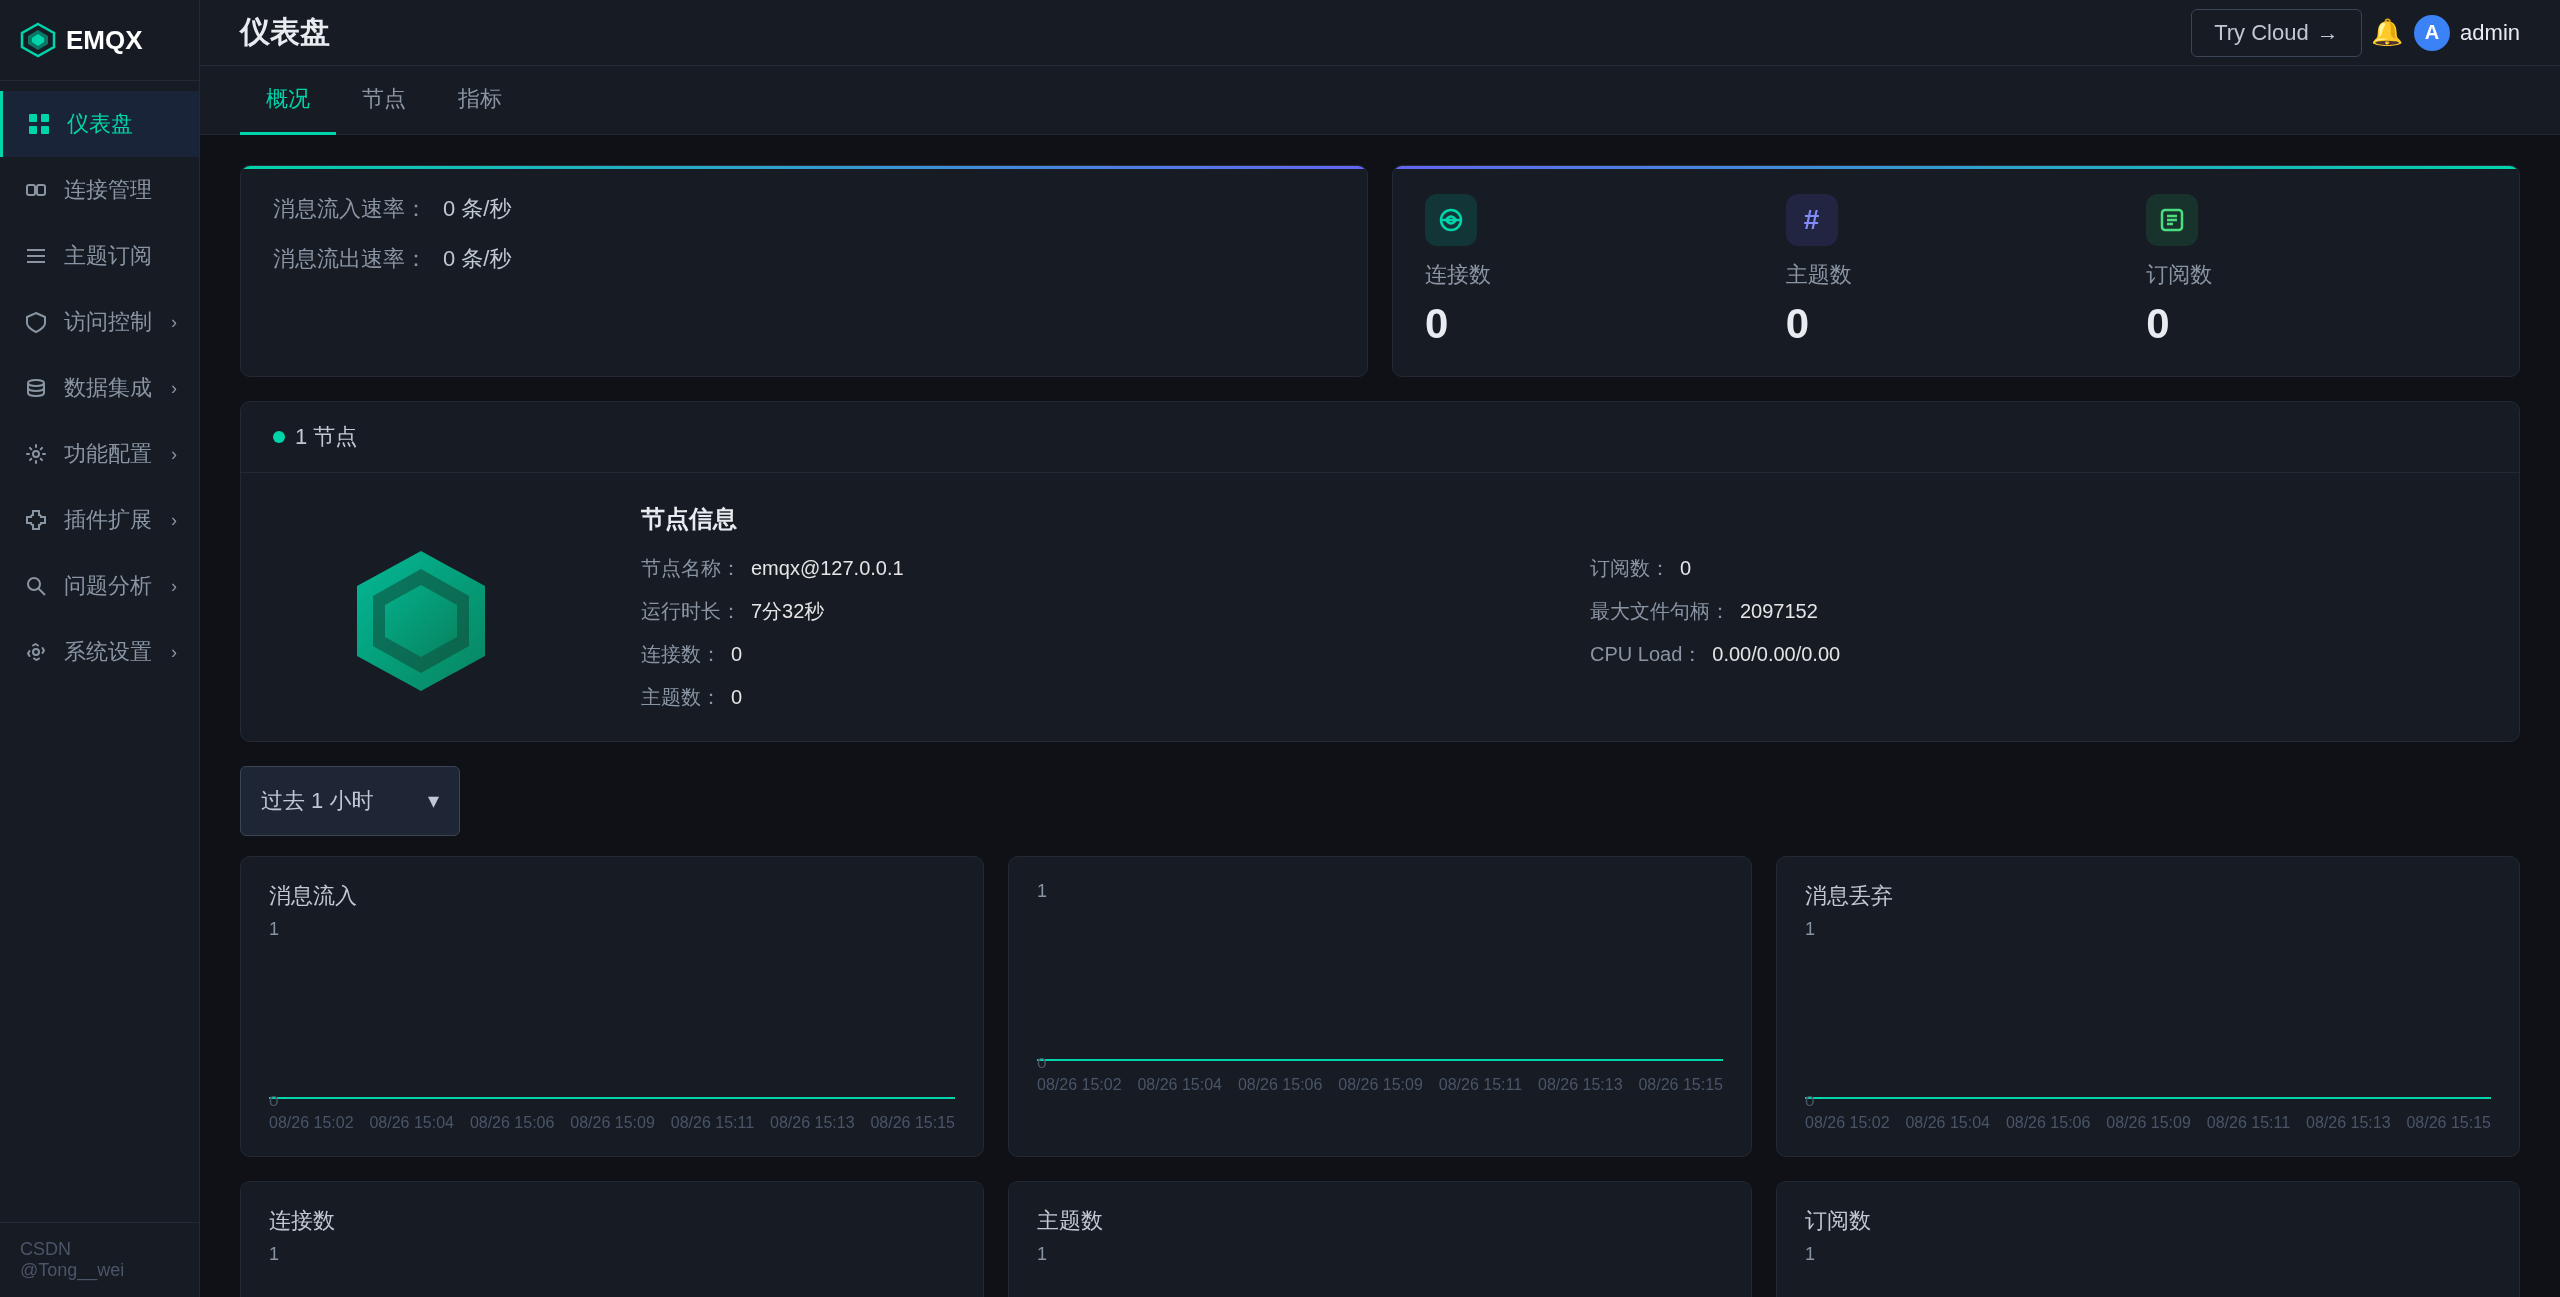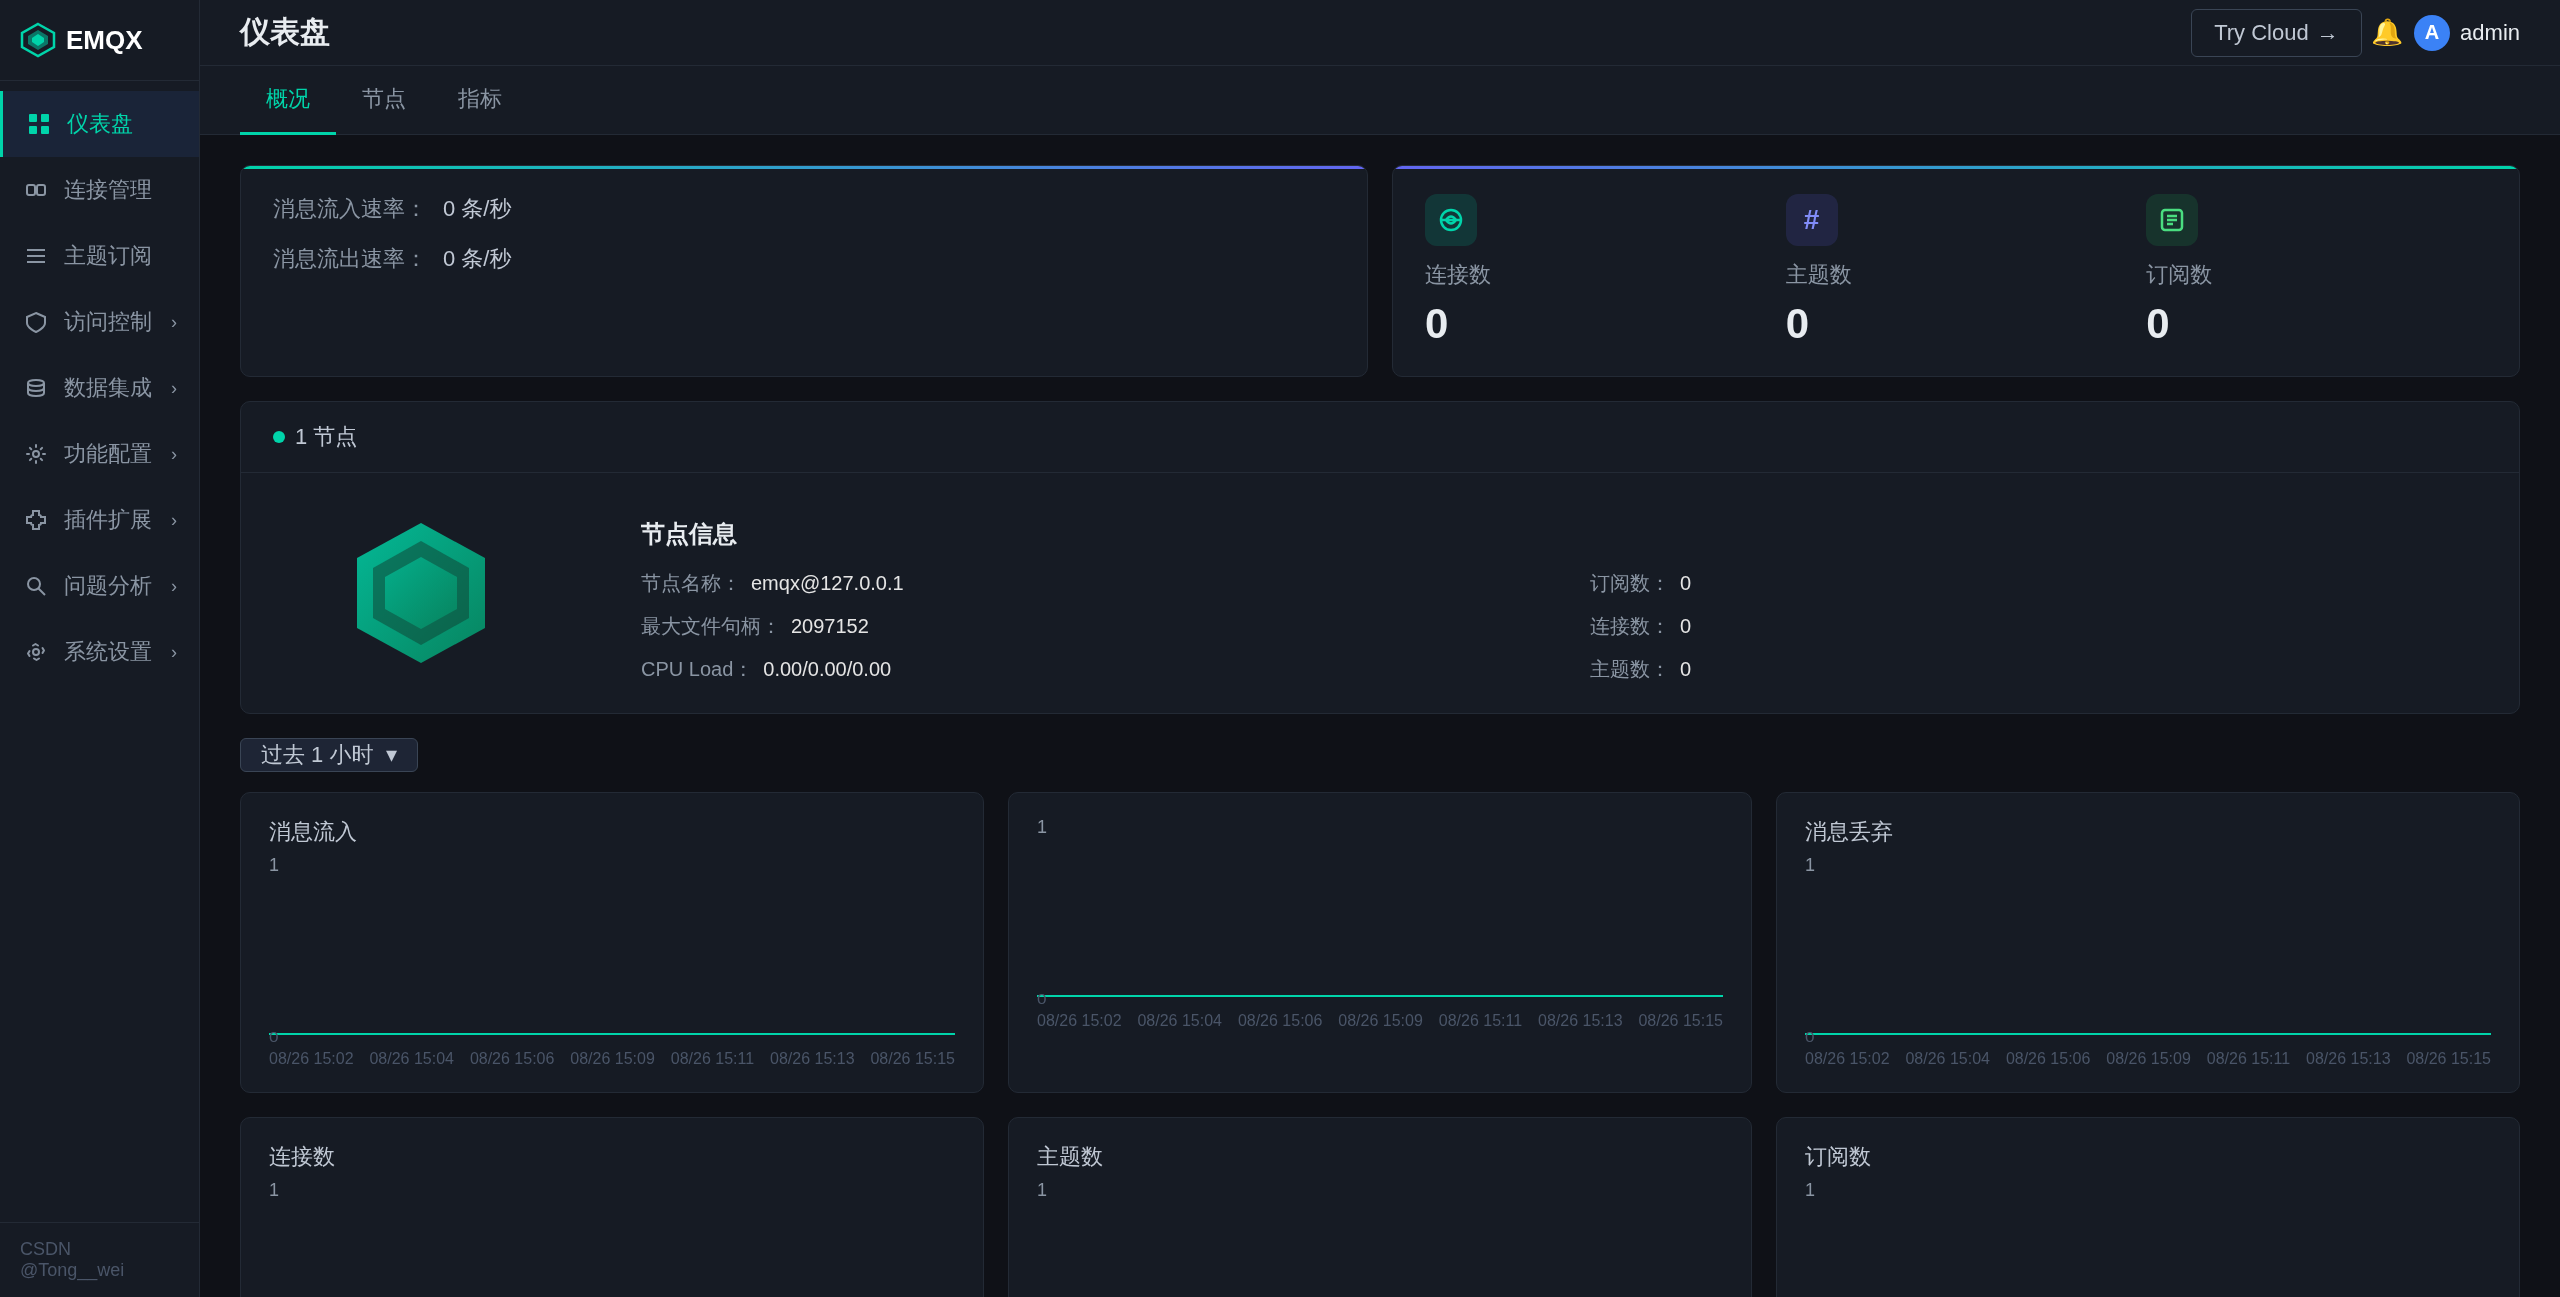--- a/index.html
+++ b/index.html
@@ -291,28 +291,28 @@
     .node-info-key { font-size: 20px; color: #8a95a3; }
     .node-info-val { font-size: 20px; color: #e5e5e5; }
     
     .time-filter-row {
       margin-bottom: 20px;
     }
     .time-select {
       display: flex;
       align-items: center;
       gap: 10px;
-      padding: 1px 20px;
+      padding: 19px 20px;
       background: #1e2535;
       border: 1px solid #3a4555;
       border-radius: 6px;
       font-size: 22px;
       color: #c0c8d4;
       cursor: pointer;
-      width: 178px;
+      width: 220px;
     }
     
     .charts-grid {
       display: grid;
       grid-template-columns: 1fr 1fr 1fr;
       gap: 24px;
       margin-bottom: 24px;
     }
     .chart-card {
       background: #161b24;
@@ -554,20 +554,24 @@
             <div class="node-info-grid">
               <div class="node-info-item">
                 <span class="node-info-key">节点名称：</span>
                 <span class="node-info-val">emqx@127.0.0.1</span>
               </div>
               <div class="node-info-item">
                 <span class="node-info-key">订阅数：</span>
                 <span class="node-info-val">0</span>
               </div>
               <div class="node-info-item">
+                <span class="node-info-key">运行时长：</span>
+                <span class="node-info-val">7分32秒</span>
+              </div>
+              <div class="node-info-item">
                 <span class="node-info-key">最大文件句柄：</span>
                 <span class="node-info-val">2097152</span>
               </div>
               <div class="node-info-item">
                 <span class="node-info-key">连接数：</span>
                 <span class="node-info-val">0</span>
               </div>
               <div class="node-info-item">
                 <span class="node-info-key">CPU Load：</span>
                 <span class="node-info-val">0.00/0.00/0.00</span>

